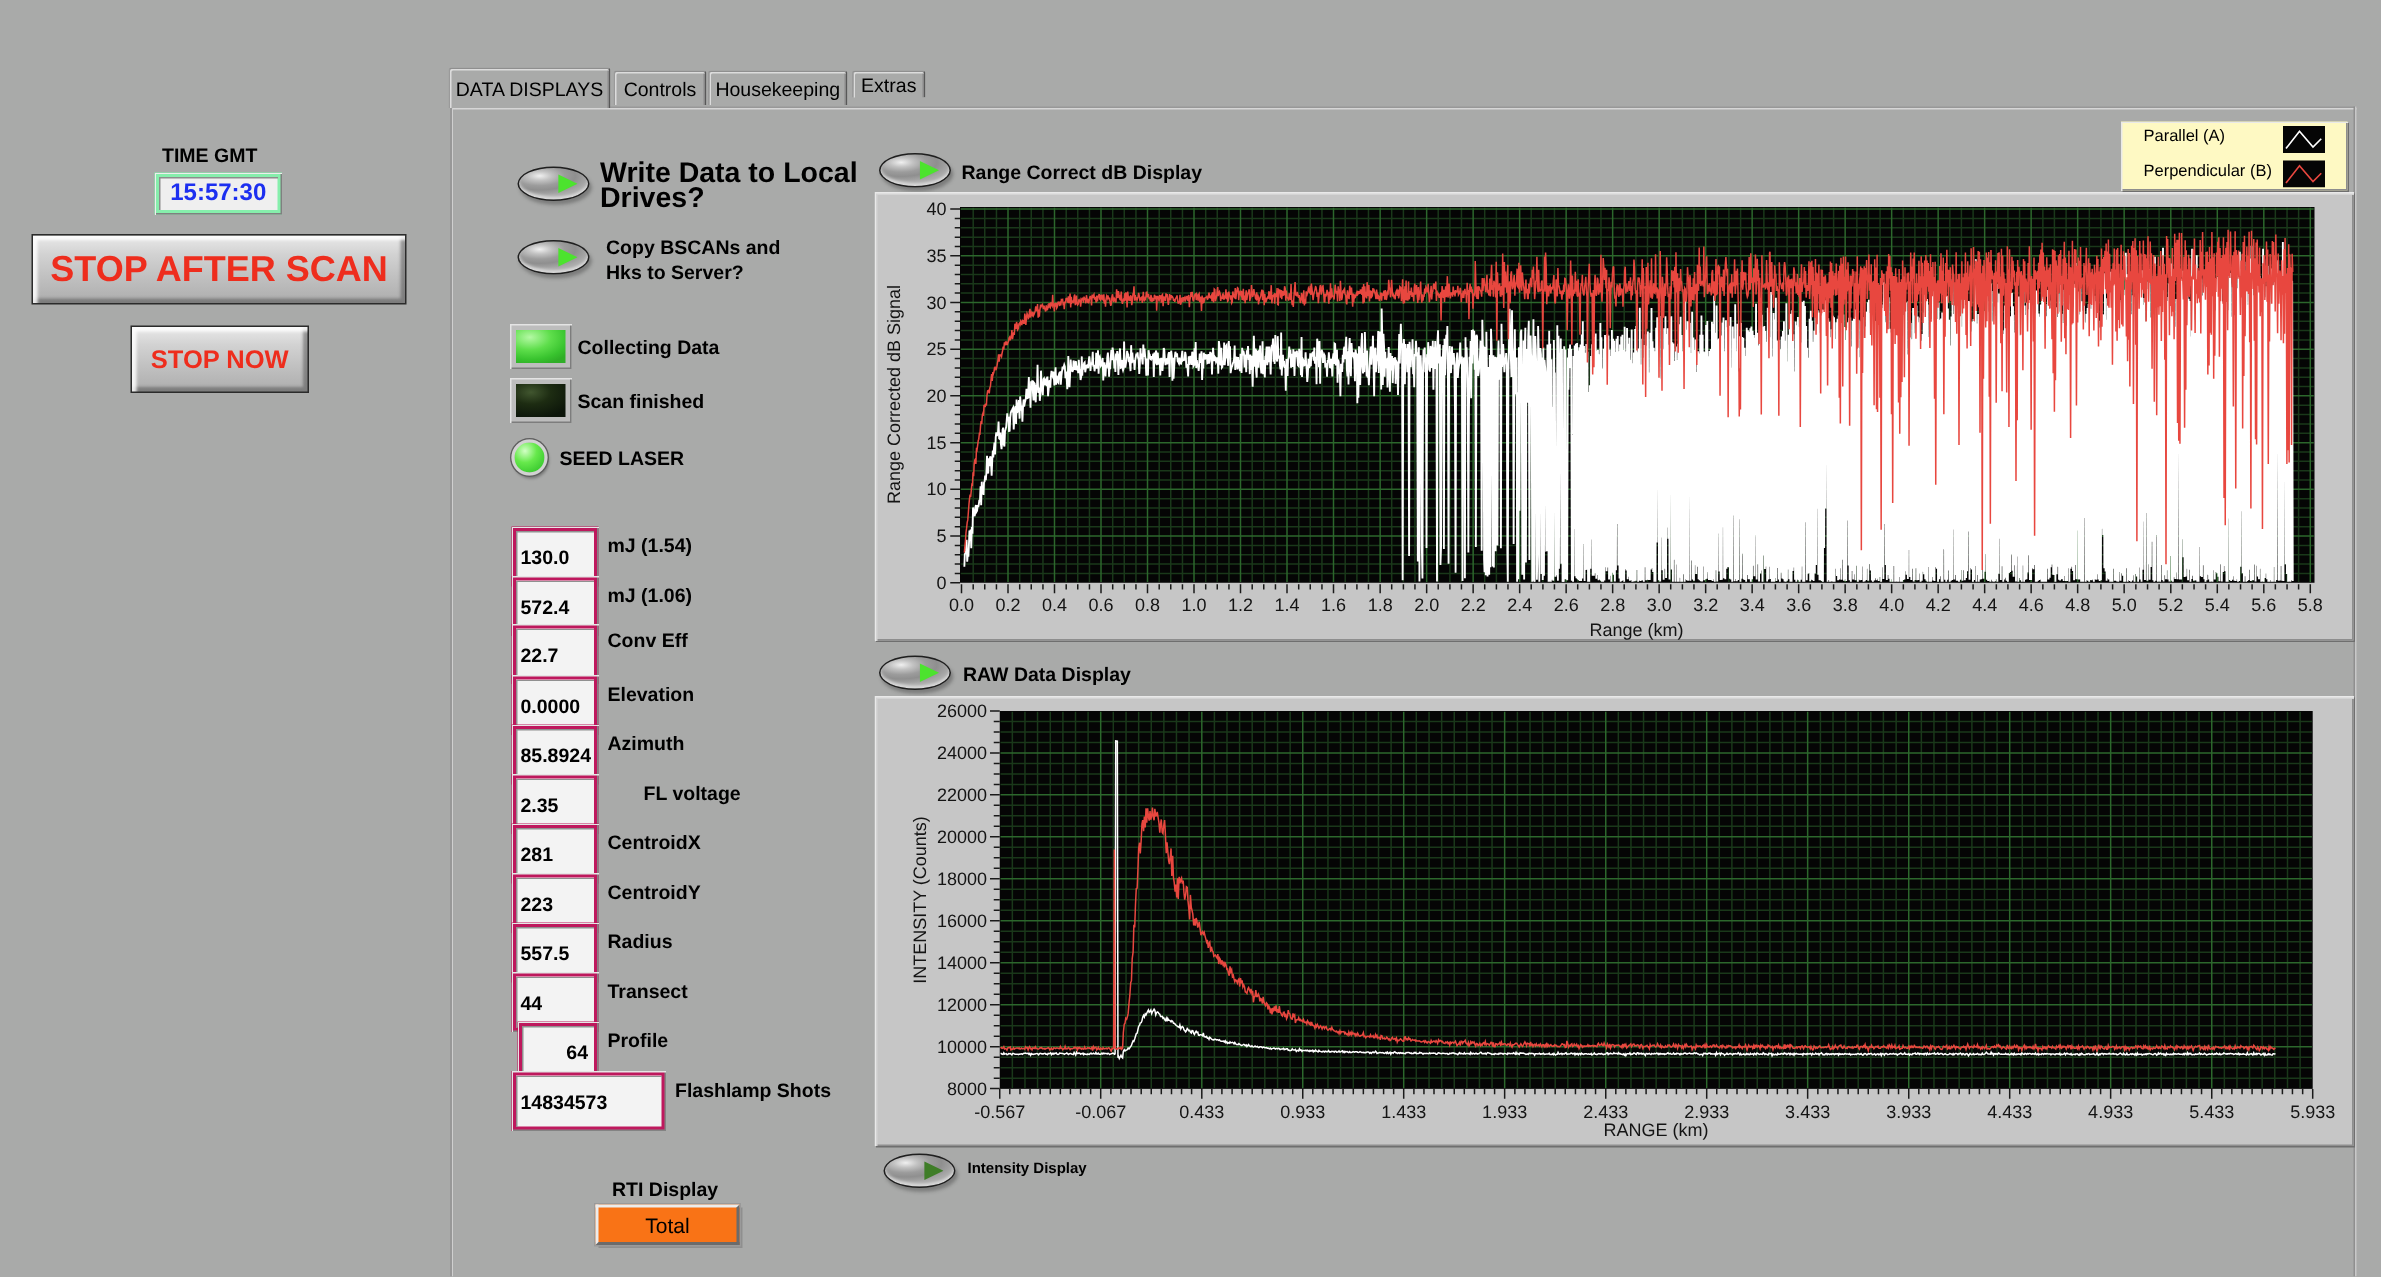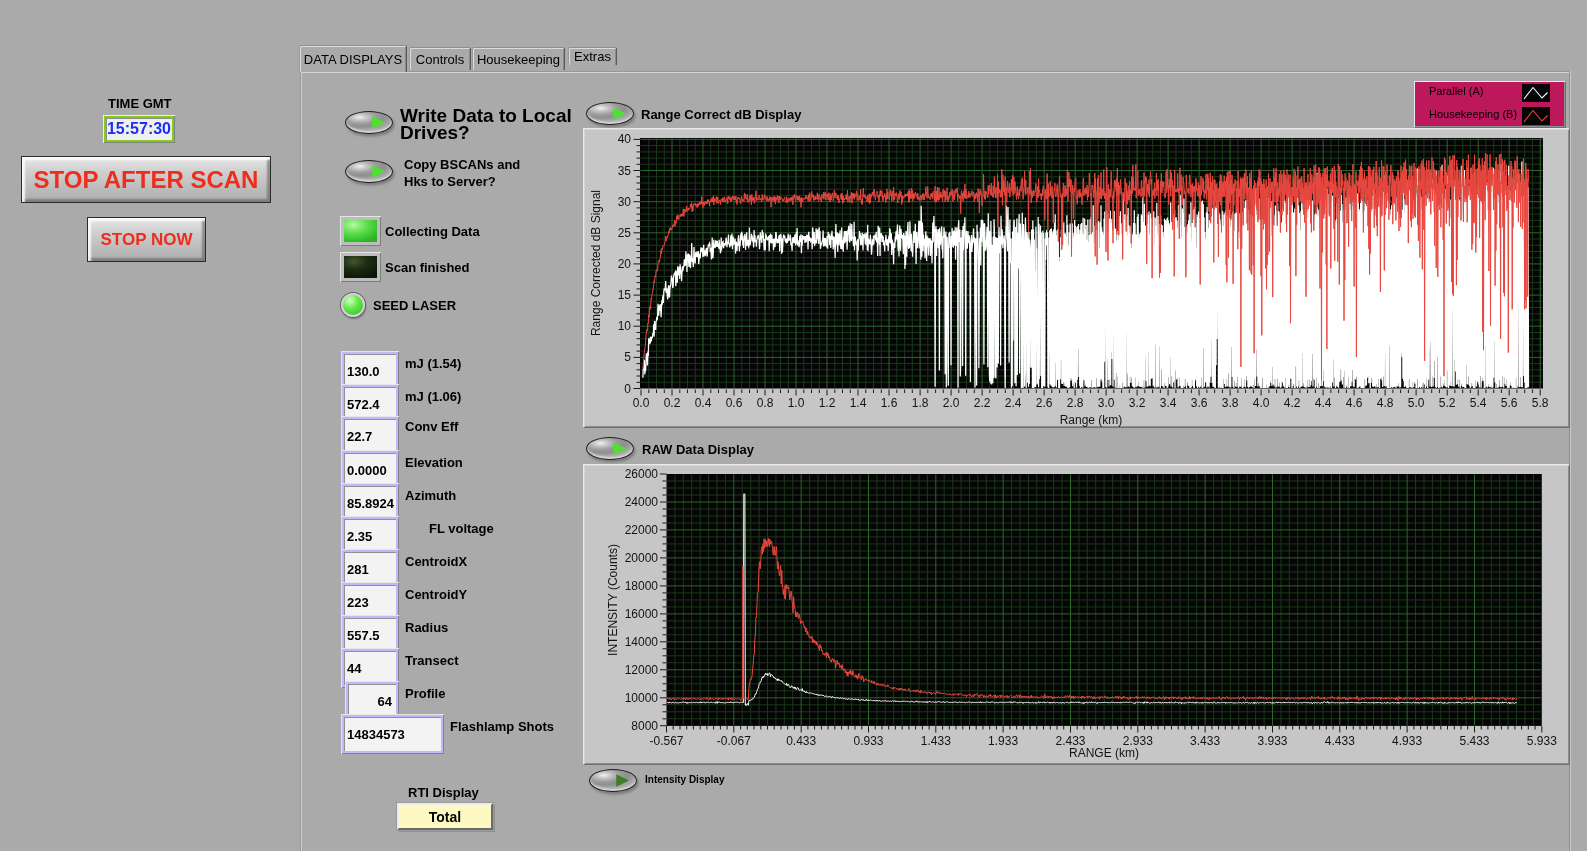--- a/index.html
+++ b/index.html
@@ -27,40 +27,40 @@
 
 .ledf{position:absolute;width:41px;height:30px;background:#bdbdbd;
 box-shadow:inset 1px 1px 0 #e4e4e4,inset -1px -1px 0 #7d7d7d}
 .ledf i{position:absolute;left:4px;top:4px;right:4px;bottom:4px;display:block}
 .led-on{background:radial-gradient(ellipse 95% 85% at 28% 22%,#b4f9a4 0%,#5ede4b 45%,#38c32e 80%,#2fae27 100%)}
 .led-off{background:radial-gradient(ellipse 90% 80% at 30% 25%,#41562f 0%,#1d2c12 45%,#0c150a 100%)}
 .ledr{position:absolute;width:24px;height:24px;border-radius:50%;
 background:radial-gradient(circle at 35% 28%,#d2ffc6 0%,#67e94c 40%,#3dcc31 78%,#2fae27 100%);
 border:2px solid #d2d2d2;box-shadow:0 0 0 1px #5f5f5f,1px 2px 2px rgba(0,0,0,.3)}
 
-.vb{position:absolute;width:58px;height:40px;background:#c4b5fd;
+.vb{position:absolute;width:58px;height:40px;background:#be185d;
 box-shadow:inset 1px 1px 0 #e6e6e6,inset -1px -1px 0 #838383}
 .vb i{position:absolute;left:3px;top:3px;right:3px;bottom:3px;background:#f3f3f3;
 box-shadow:inset 1px 1px 0 #909090;display:flex;align-items:center;
 font-style:normal;font-weight:bold;font-size:13px;color:#000;padding-left:3px}
 
 .btn{position:absolute;border:1px solid #2b2b2b;color:#ee2d1d;font-weight:bold;
 display:flex;align-items:center;justify-content:center;
 background:linear-gradient(180deg,#e9e9e9 0%,#d2d2d2 28%,#c0c0c0 62%,#adadad 100%);
 box-shadow:inset 3px 3px 2px rgba(255,255,255,.85),inset -3px -3px 2px rgba(75,75,75,.5)}
 
-.tdisp{position:absolute;left:103px;top:115px;width:72px;height:28px;background:#84cc16;
+.tdisp{position:absolute;left:103px;top:115px;width:85px;height:28px;background:#86efac;
 box-shadow:inset 1px 1px 0 #eee,inset -1px -1px 0 #808080}
 .tdisp i{position:absolute;left:3px;top:3px;right:3px;bottom:3px;background:#efefef;
 box-shadow:inset 1px 1px 0 #8d8d8d;display:flex;align-items:center;justify-content:center;
 font-style:normal;font-weight:bold;font-size:16px;color:#1c2ff0}
 
 .cpanel{position:absolute;background:#c6c6c6;
 box-shadow:inset 1px 1px 0 #e9e9e9,inset 2px 2px 0 #d4d4d4,inset -1px -1px 0 #8e8e8e,1px 1px 0 #6f6f6f}
-.lg{position:absolute;left:1414px;top:81px;width:151px;height:46px;background:#be185d;
+.lg{position:absolute;left:1414px;top:81px;width:151px;height:46px;background:#fef9c3;
 box-shadow:inset 1px 1px 0 #e9e9e9,inset -1px -1px 0 #8e8e8e,1px 1px 0 #6f6f6f;
 font-size:11px;color:#000}
 svg text{font-family:"Liberation Sans",sans-serif;font-size:12px;fill:#141414}
 .lab2{line-height:17px}
 </style></head><body>
 
 <div class="abs b" style="left:108px;top:96px;width:66px;font-size:13px">TIME GMT</div>
 <div class="tdisp">
     <i>15:57:30</i>
   </div>
@@ -138,40 +138,40 @@
 <div class="vb" style="left:345px;top:681px;width:54px">
     <i style="justify-content:flex-end;padding-right:4px">64</i>
   </div>
 <div class="abs b" style="left:405px;top:686px;font-size:13px">Profile</div>
 <div class="vb" style="left:341px;top:714px;width:103px">
     <i style="">14834573</i>
   </div>
 <div class="abs b" style="left:450px;top:719px;font-size:13px">Flashlamp Shots</div>
 
 <div class="abs b" style="left:408px;top:785px;font-size:13px">RTI Display</div>
-<div class="abs" style="left:397px;top:803px;width:96px;height:27px;background:#fef9c3;
+<div class="abs" style="left:397px;top:803px;width:96px;height:27px;background:#f97316;
 border:2px solid;border-color:#ececec #6b6b6b #6b6b6b #ececec;box-shadow:0 0 0 1px #9a9a9a,2px 2px 0 #8f8f8f;
-display:flex;align-items:center;justify-content:center;font-weight:bold;font-size:14px">Total</div>
+display:flex;align-items:center;justify-content:center;font-weight:normal;font-size:14px">Total</div>
 
 <div class="tog" style="left:586px;top:102px">
     <i></i>
   </div>
 <div class="abs b" style="left:641px;top:107px;font-size:13px">Range Correct dB Display</div>
 <div class="tog" style="left:586px;top:437px">
     <i></i>
   </div>
 <div class="abs b" style="left:642px;top:442px;font-size:13px">RAW Data Display</div>
 <div class="tog dk" style="left:589px;top:769px">
     <i></i>
   </div>
 <div class="abs b" style="left:645px;top:774px;font-size:10px">Intensity Display</div>
 
 <div class="lg">
  <div class="abs" style="left:15px;top:4px">Parallel (A)</div>
- <div class="abs" style="left:15px;top:27px">Housekeeping (B)</div>
+ <div class="abs" style="left:15px;top:27px">Perpendicular (B)</div>
  <svg class="abs" style="left:108px;top:3px" width="29" height="41" viewBox="0 0 29 41">
   <rect x="0" y="0" width="28" height="18" fill="#050505"></rect>
   <rect x="0" y="23" width="28" height="18" fill="#050505"></rect>
   <polyline points="2,15 11,3.5 20,14 25.5,8.5" fill="none" stroke="#fff" stroke-width="1.1"></polyline>
   <polyline points="2,38 11,26.5 20,37 25.5,31.5" fill="none" stroke="#e8473f" stroke-width="1.1"></polyline>
  </svg>
 </div>
 
 <div class="cpanel" style="left:583px;top:128px;width:986px;height:299px"></div>
 <svg class="abs" style="left:583px;top:128px" width="986" height="299" viewBox="0 0 986 299">

